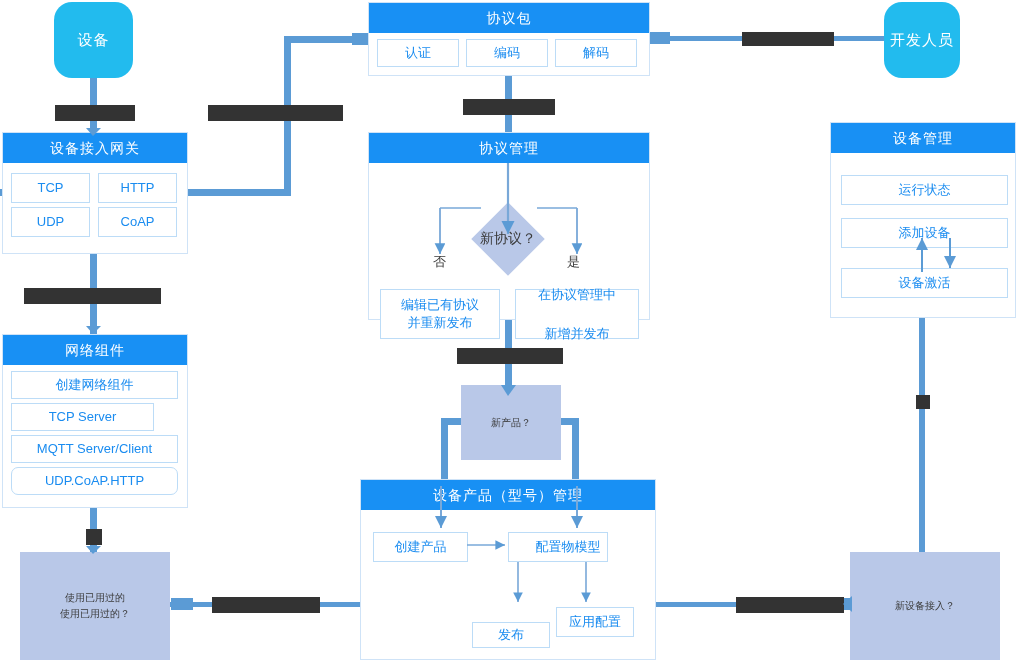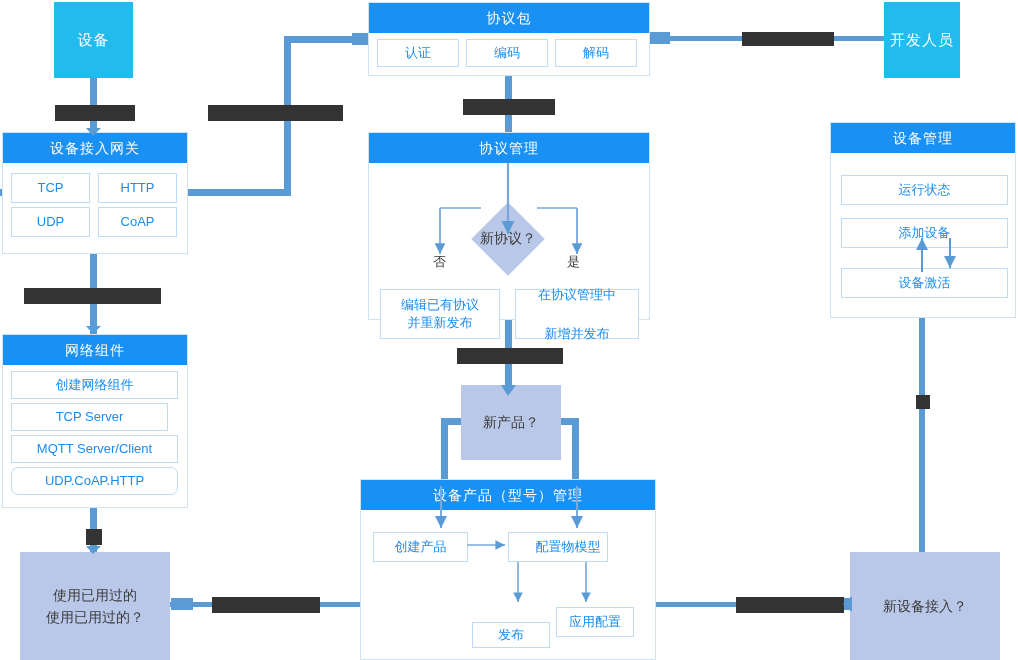--- a/index.html
+++ b/index.html
@@ -23,20 +23,21 @@
   }
   
   .actor {
     background: #22bbee;
     color: #ffffff;
     display: flex;
     align-items: center;
     justify-content: center;
     font-size: 15px;
     letter-spacing: 1px;
+    border-radius: 18px;
   }
   
   .group {
     background: #ffffff;
     border: 1px solid #cfe3f7;
     display: flex;
     flex-direction: column;
   }
   .group-header {
     background: #1890f4;
@@ -67,21 +68,21 @@
     line-height: 1.35;
   }
   
   .decision {
     background: #b9c8e8;
     color: #3a3a3a;
     display: flex;
     align-items: center;
     justify-content: center;
     text-align: center;
-    font-size: 14px;
+    font-size: 10px;
     line-height: 1.6;
   }
   .diamond {
     position: absolute;
     background: #b9c8e8;
     transform: rotate(45deg);
   }
   .diamond-label {
     position: absolute;
     display: flex;
@@ -179,21 +180,21 @@
       <div class="cell" style="left:95px; top:10px; width:79px; height:30px;">HTTP</div>
       <div class="cell" style="left:8px; top:44px; width:79px; height:30px;">UDP</div>
       <div class="cell" style="left:95px; top:44px; width:79px; height:30px;">CoAP</div>
     </div>
   </div>
 
   <div class="node group" style="left:2px; top:334px; width:186px; height:174px;">
     <div class="group-header">网络组件</div>
     <div class="group-body">
       <div class="cell" style="left:8px; top:6px; width:167px; height:28px;">创建网络组件</div>
-      <div class="cell" style="left:8px; top:38px; width:157px; height:28px;">TCP Server</div>
+      <div class="cell" style="left:8px; top:38px; width:143px; height:28px;">TCP Server</div>
       <div class="cell" style="left:8px; top:70px; width:167px; height:28px;">MQTT Server/Client</div>
       <div class="cell" style="left:8px; top:102px; width:167px; height:28px;border-radius:7px;">UDP.CoAP.HTTP</div>
     </div>
   </div>
 
   <div class="node group" style="left:368px; top:2px; width:282px; height:74px;">
     <div class="group-header">协议包</div>
     <div class="group-body">
       <div class="cell" style="left:8px; top:6px; width:82px; height:28px;">认证</div>
       <div class="cell" style="left:97px; top:6px; width:82px; height:28px;">编码</div>

